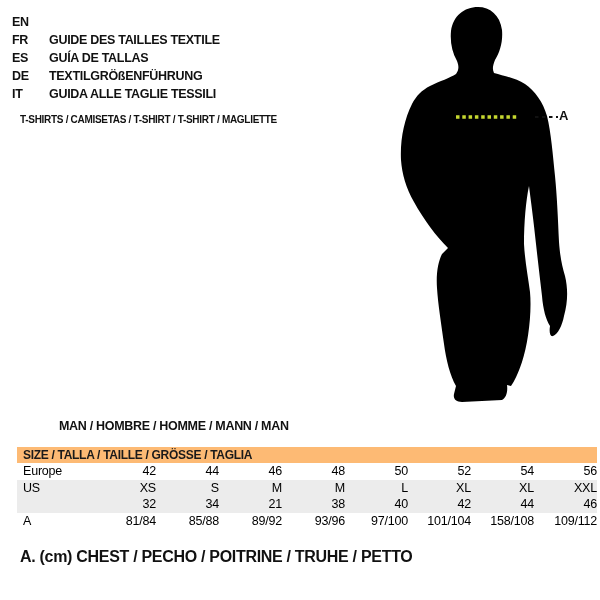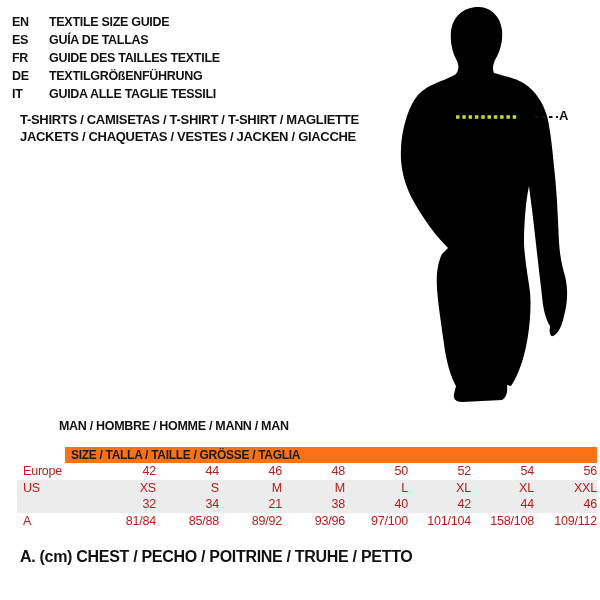--- a/index.html
+++ b/index.html
@@ -17,87 +17,85 @@
   .lang-row { display: flex; height: 18px; align-items: center; }
   .lang-code, .lang-label {
     font-size: 12.5px; font-weight: bold; letter-spacing: -0.3px; color: #111;
     white-space: nowrap;
   }
   .lang-code { width: 37px; }
 
   
   .category-block { position: absolute; left: 20px; top: 111px; }
   .category-line {
-    font-size: 13px; font-weight: bold; letter-spacing: -0.3px;
+    font-size: 10px; font-weight: bold; letter-spacing: -0.3px;
     line-height: 17px; white-space: nowrap;
   }
 
   
   .figure-area { position: absolute; left: 392px; top: 4px; width: 180px; height: 400px; }
   .figure-area svg { display: block; width: 180px; height: 400px; }
   .measure-label {
     position: absolute; left: 167px; top: 104px;
     font-size: 13px; font-weight: 600; letter-spacing: -0.2px; color: #111;
   }
 
   
   .section-title {
     position: absolute; left: 20px; top: 419px;
     font-size: 12.5px; font-weight: bold; letter-spacing: -0.3px; white-space: nowrap; margin-left: 39px;
   }
 
   
   .size-table { position: absolute; left: 17px; top: 447px; width: 580px; }
   .table-header {
-    background: #f97316; height: 16px; line-height: 16px;
+    background: #fdba74; height: 16px; line-height: 16px;
     padding-left: 6px; font-size: 12px; font-weight: 600;
-    letter-spacing: -0.3px; color: #1a1a1a; margin-left: 48px;
+    letter-spacing: -0.3px; color: #1a1a1a;
   }
-  .table-row { display: flex; height: 16.5px; line-height: 16.5px; font-size: 12.5px; color: #b91c1c; letter-spacing: -0.2px; }
+  .table-row { display: flex; height: 16.5px; line-height: 16.5px; font-size: 12.5px; color: #000000; letter-spacing: -0.2px; }
   .table-row.shaded { background: #ececec; }
   .row-label { width: 70px; padding-left: 6px; text-align: left; }
   .cell { flex: 1; text-align: right; }
 
   
   .footnote {
     position: absolute; left: 20px; top: 548px;
     font-size: 16px; font-weight: bold; letter-spacing: -0.3px; white-space: nowrap;
   }
 </style>
 </head>
 <body>
 
 <div class="page">
 
   <div class="lang-block">
       <div class="lang-row">
         <span class="lang-code">EN</span>
-        <span class="lang-label">TEXTILE SIZE GUIDE</span>
+      </div>
+      <div class="lang-row">
+        <span class="lang-code">FR</span>
+        <span class="lang-label">GUIDE DES TAILLES TEXTILE</span>
       </div>
       <div class="lang-row">
         <span class="lang-code">ES</span>
         <span class="lang-label">GUÍA DE TALLAS</span>
-      </div>
-      <div class="lang-row">
-        <span class="lang-code">FR</span>
-        <span class="lang-label">GUIDE DES TAILLES TEXTILE</span>
       </div>
       <div class="lang-row">
         <span class="lang-code">DE</span>
         <span class="lang-label">TEXTILGRÖßENFÜHRUNG</span>
       </div>
       <div class="lang-row">
         <span class="lang-code">IT</span>
         <span class="lang-label">GUIDA ALLE TAGLIE TESSILI</span>
       </div>
     </div>
 
   <div class="category-block">
       <div class="category-line">T-SHIRTS / CAMISETAS / T-SHIRT / T-SHIRT / MAGLIETTE</div>
-      <div class="category-line">JACKETS / CHAQUETAS / VESTES / JACKEN / GIACCHE</div>
     </div>
 
   <div class="figure-area">
     <svg viewBox="0 0 180 400" xmlns="http://www.w3.org/2000/svg">
       <path fill="#000000" d="
         M 86 3
         C 98 3 108 11 110 26
         C 111 38 108 48 103 56
         C 101 61 100 65 102 69
         C 112 72 124 74 133 80

